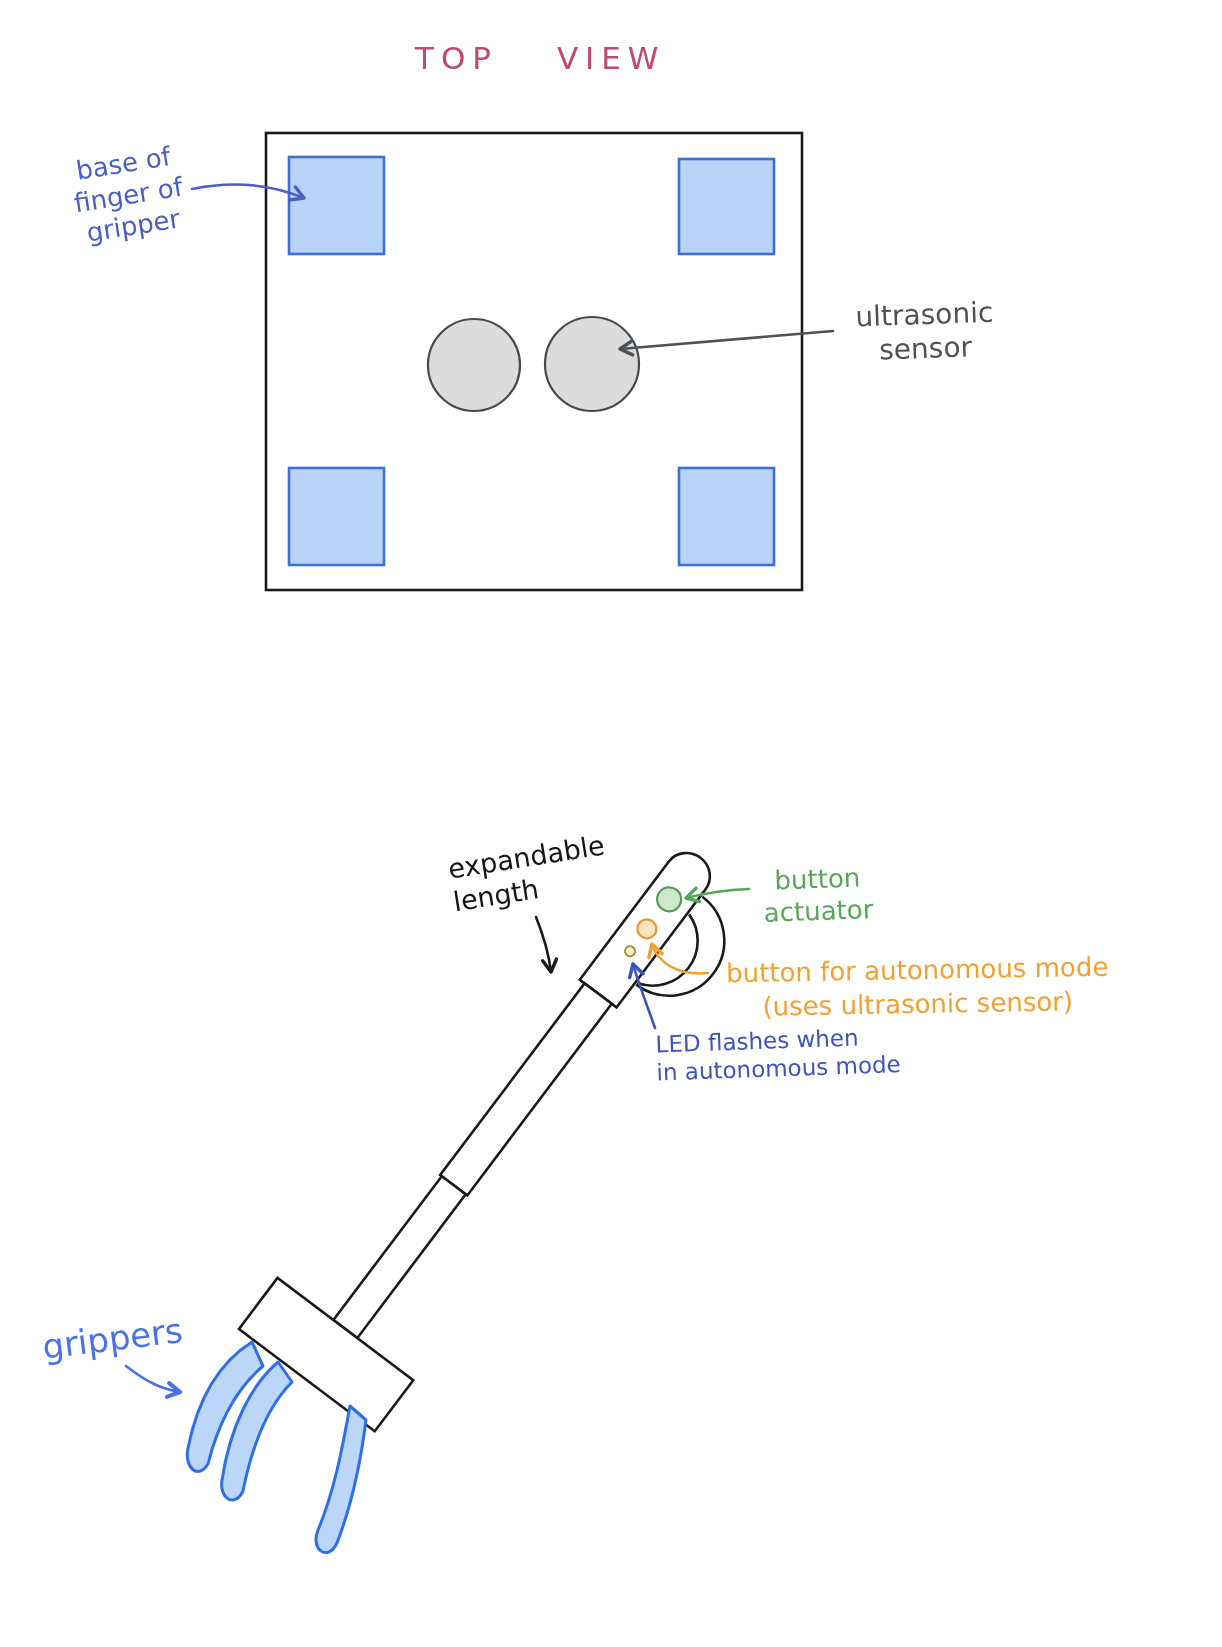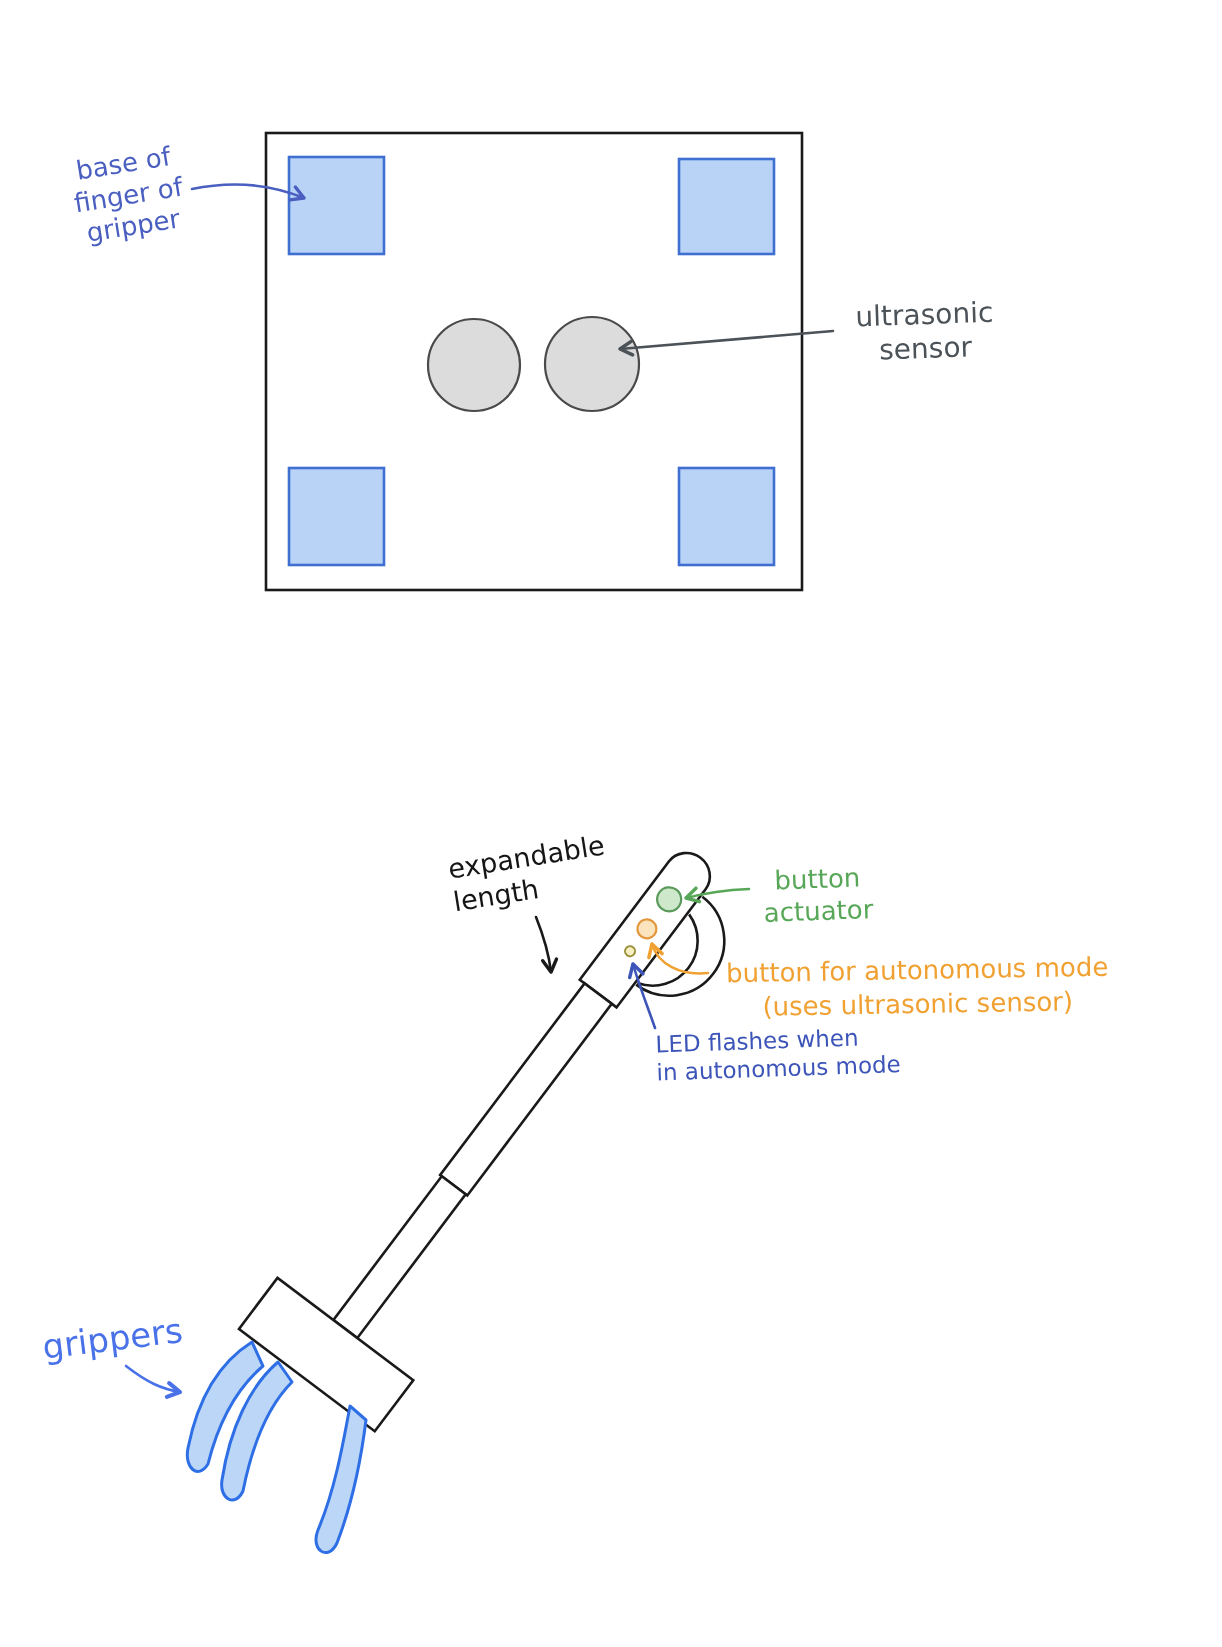--- a/index.html
+++ b/index.html
@@ -158,20 +158,21 @@
     <path d="M 278 1362 C 250 1386, 230 1428, 222 1480 C 219 1499, 235 1508, 243 1491 C 252 1446, 266 1408, 292 1382 Z" class="finger"></path>
     <path d="M 350 1406 C 342 1450, 334 1492, 318 1530 C 310 1550, 328 1562, 337 1543 C 352 1504, 361 1460, 366 1420 Z" class="finger"></path>
 
     <path d="M 536 917 C 544 937, 549 955, 551 972" class="arr" stroke="#1a1a1a" marker-end="url(#ah-dark)"></path>
     <path d="M 749 889 C 725 890, 705 893, 686 898" class="arr" stroke="#58a758" marker-end="url(#ah-green)"></path>
     <path d="M 708 973 C 680 976, 658 964, 652 944" class="arr" stroke="#f0a132" marker-end="url(#ah-orange)"></path>
     <path d="M 655 1028 C 647 1005, 639 985, 633 964" class="arr" stroke="#3d55b8" marker-end="url(#ah-blue)"></path>
     <path d="M 126 1366 C 148 1383, 162 1389, 180 1392" class="arr" stroke="#4a72e8" stroke-width="3" marker-end="url(#ah-bblue)"></path>
   </svg>
 
+  <div class="label lbl-title">TOP VIEW</div>
 
   <div class="label lbl-base">base of
 finger of
 gripper</div>
 
   <div class="label lbl-ultrasonic">ultrasonic
 sensor</div>
 
   <div class="label lbl-expandable">expandable
 length</div>

